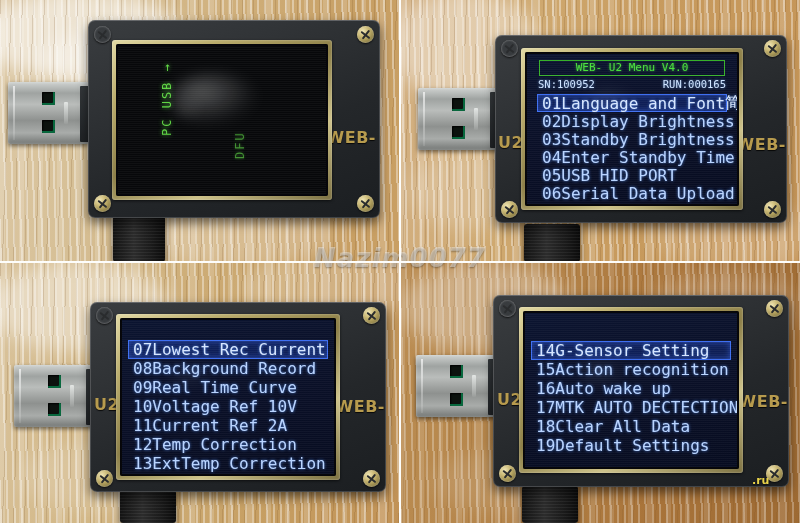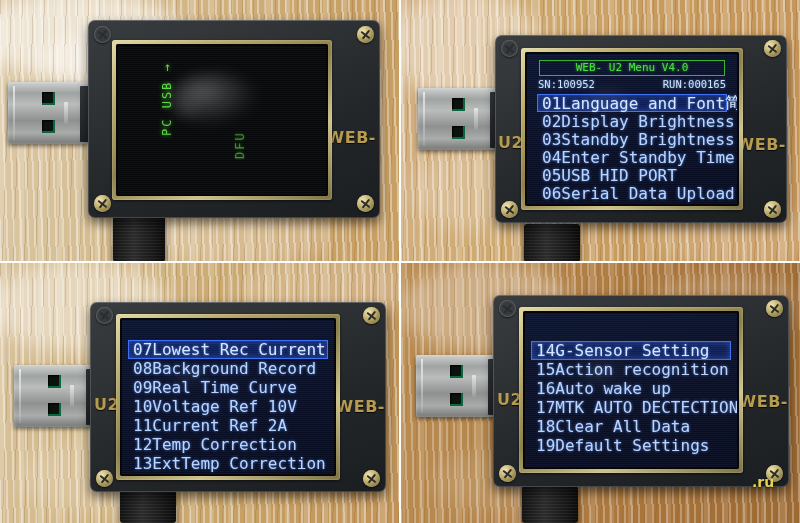--- a/index.html
+++ b/index.html
@@ -114,21 +114,21 @@
   
   .wm-center{position:absolute;left:0;right:0;text-align:center;
     font-family:"DejaVu Sans", sans-serif;font-weight:800;font-style:italic;
     font-size:26px;letter-spacing:1px;color:rgba(255,255,255,.42);
     text-shadow:0 1px 2px rgba(0,0,0,.35);z-index:35;}
   .wm-mysku{position:absolute;z-index:35;font-family:"DejaVu Sans", sans-serif;font-weight:800;
     font-size:33px;letter-spacing:-1px;line-height:1;}
   .wm-mysku .g{color:#e8d24a;text-shadow:0 1px 2px rgba(0,0,0,.5);}
   .wm-mysku .w{color:#f4f4f2;text-shadow:0 1px 2px rgba(0,0,0,.5);}
   .wm-ru{position:absolute;z-index:36;color:#e8d24a;font-family:"DejaVu Sans", sans-serif;
-    font-weight:700;font-size:14px;text-shadow:0 1px 2px rgba(0,0,0,.5);}
+    font-weight:700;font-size:11px;text-shadow:0 1px 2px rgba(0,0,0,.5);}
 </style>
 </head>
 <body>
 
 <div id="page">
 
   <div class="quad" id="q-tl">
     <div class="wood">
       <div class="base"></div>
       <div class="patch" style="left:-20px;top:-10px;width:200px;height:90px;background:rgba(255,255,255,.55);"></div>
@@ -466,16 +466,17 @@
             <div class="scan"></div>
           </div>
         </div>
       </div>
     </div>
   </div>
 
   <div class="q-sep-v"></div>
   <div class="q-sep-h"></div>
 
+  <div class="wm-center" style="top:243px;">Nazim0077</div>
 
   <div class="wm-ru" style="left:752px;top:474px;">.ru</div>
 
 </div>
 
 </body></html>

